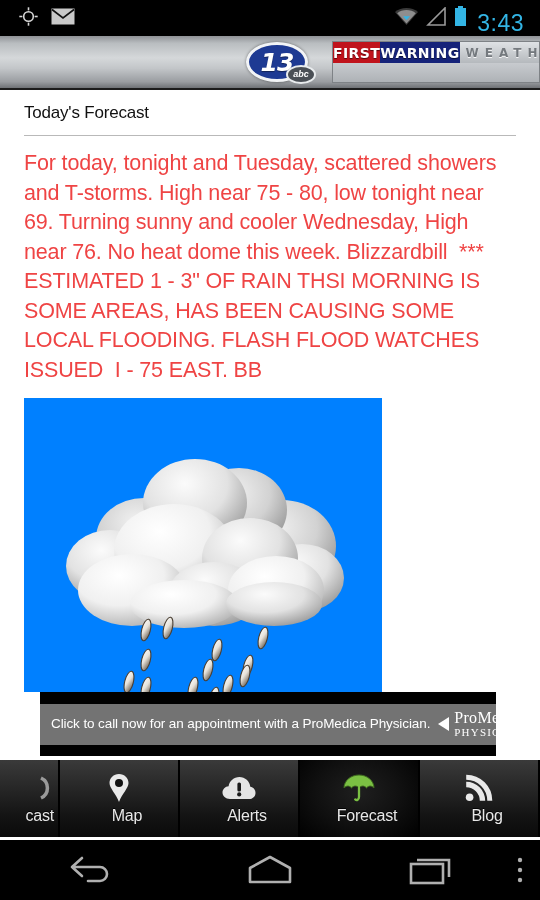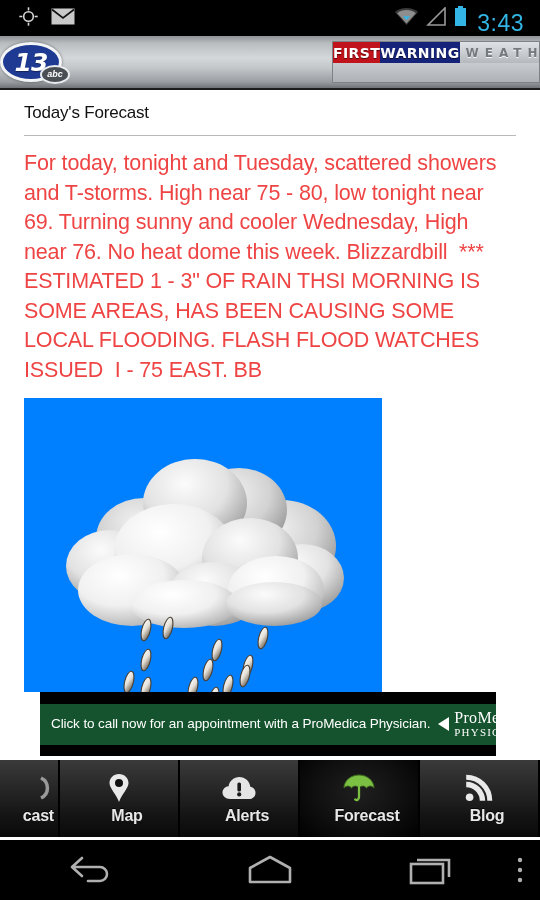--- a/index.html
+++ b/index.html
@@ -47,21 +47,21 @@
   .appheader {
     position: absolute;
     top: 36px; left: 0;
     width: 540px; height: 54px;
     background: linear-gradient(to bottom,
         #8f9296 0%, #b9bdc0 14%, #d5d8da 42%,
         #c3c6c9 62%, #9a9da1 88%, #6f7276 100%);
     border-bottom: 2px solid #1c1c1c;
     display: flex;
     align-items: center;
-    justify-content: space-between;
+    justify-content: flex-end;
     gap: 12px;
     overflow: hidden;
   }
 
   .logo13 {
     position: relative;
     width: 74px; height: 44px;
     flex: 0 0 auto;
   }
   .logo13 .oval {
@@ -199,21 +199,21 @@
     left: 40px; top: 692px;
     width: 456px; height: 64px;
     background: #000000;
     display: flex;
     align-items: center;
     justify-content: center;
   }
   .ad-banner {
     width: 456px;
     height: 41px;
-    background: #14532d;
+    background: #737373;
     display: flex;
     align-items: center;
     padding: 0 11px;
     gap: 8px;
   }
   .ad-text {
     color: #ffffff;
     font-size: 13.5px;
     line-height: 1;
     letter-spacing: -0.1px;
@@ -279,21 +279,21 @@
   }
   .tab-icon {
     height: 30px;
     display: flex;
     align-items: center;
     justify-content: center;
   }
   .tab-label {
     color: #e8e8e8;
     font-size: 16px;
-    font-weight: bold;
+    font-weight: normal;
     line-height: 1;
     text-shadow: 0 -1px 0 rgba(0,0,0,.9);
     letter-spacing: -0.2px;
     margin-left: 16px;
   }
 
   
   .navbar {
     position: absolute;
     left: 0; top: 840px;

